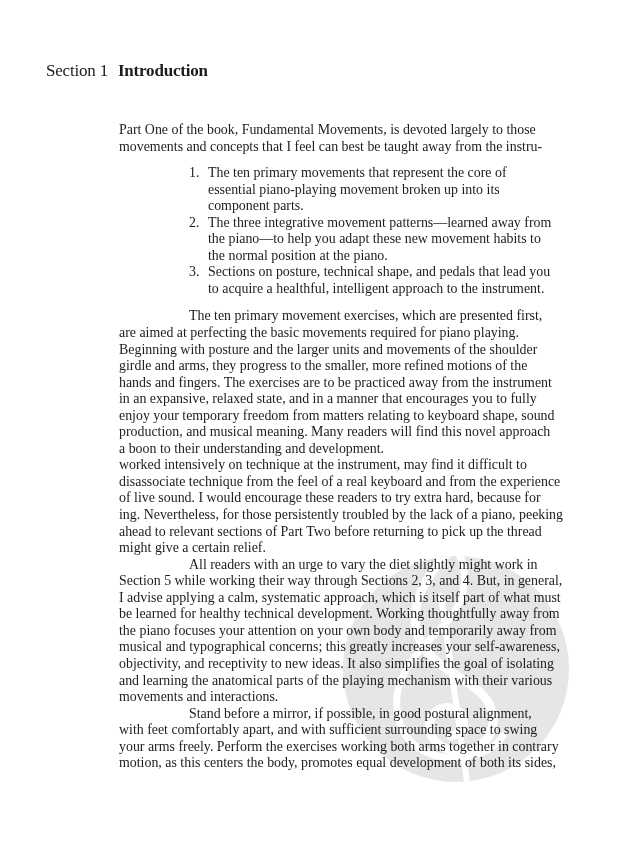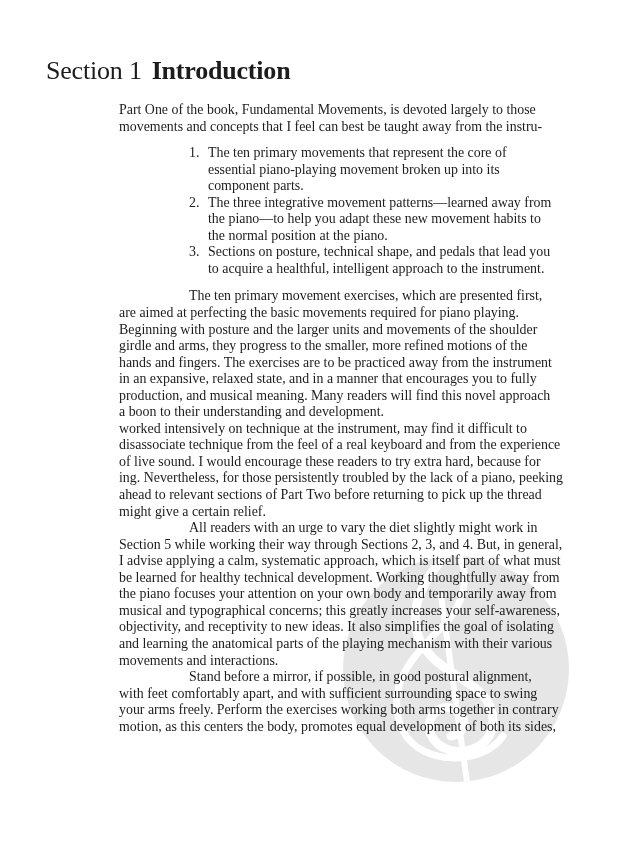--- a/index.html
+++ b/index.html
@@ -9,26 +9,26 @@
     color: #1c1c1c;
   }
   .watermark {
     position: absolute; left: 343px; top: 556px; width: 226px; height: 226px;
     border-radius: 50%; background: #e6e6e6; overflow: hidden;
   }
   .watermark svg { position: absolute; left: 0; top: 0; }
   .heading {
     position: absolute; left: 46px; top: 57px;
     font-family: "Liberation Serif", serif;
-    font-size: 26px; line-height: 28px; white-space: nowrap; letter-spacing: -0.2px;
+    font-size: 17px; line-height: 28px; white-space: nowrap; letter-spacing: -0.2px;
   }
   .heading .num { font-weight: normal; margin-right: 10px; }
   .heading .title { font-weight: bold; }
   .body-text {
-    position: absolute; left: 119px; top: 102px; width: 480px;
+    position: absolute; left: 119px; top: 122px; width: 480px;
     font-family: "Liberation Serif", serif;
     font-size: 13.9px; line-height: 16.55px;
   }
   .body-text p { margin: 0; white-space: nowrap; }
   .body-text p .line { display: block; }
   .body-text p .line.indent { padding-left: 70px; }
   .list { margin: 10px 0 11px 0; padding: 0; list-style: none; }
   .list li { position: relative; padding-left: 89px; }
   .list li .marker { position: absolute; left: 70px; }
   .list li .line { display: block; white-space: nowrap; }
@@ -74,20 +74,21 @@
     </li>
   </ol>
 
   <p>
     <span class="line indent">The ten primary movement exercises, which are presented first,</span>
     <span class="line">are aimed at perfecting the basic movements required for piano playing.</span>
     <span class="line">Beginning with posture and the larger units and movements of the shoulder</span>
     <span class="line">girdle and arms, they progress to the smaller, more refined motions of the</span>
     <span class="line">hands and fingers. The exercises are to be practiced away from the instrument</span>
     <span class="line">in an expansive, relaxed state, and in a manner that encourages you to fully</span>
+    <span class="line">enjoy your temporary freedom from matters relating to keyboard shape, sound</span>
     <span class="line">production, and musical meaning. Many readers will find this novel approach</span>
     <span class="line">a boon to their understanding and development.</span>
   </p>
 
   <p>
     <span class="line">worked intensively on technique at the instrument, may find it difficult to</span>
     <span class="line">disassociate technique from the feel of a real keyboard and from the experience</span>
     <span class="line">of live sound. I would encourage these readers to try extra hard, because for</span>
     <span class="line">ing. Nevertheless, for those persistently troubled by the lack of a piano, peeking</span>
     <span class="line">ahead to relevant sections of Part Two before returning to pick up the thread</span>

